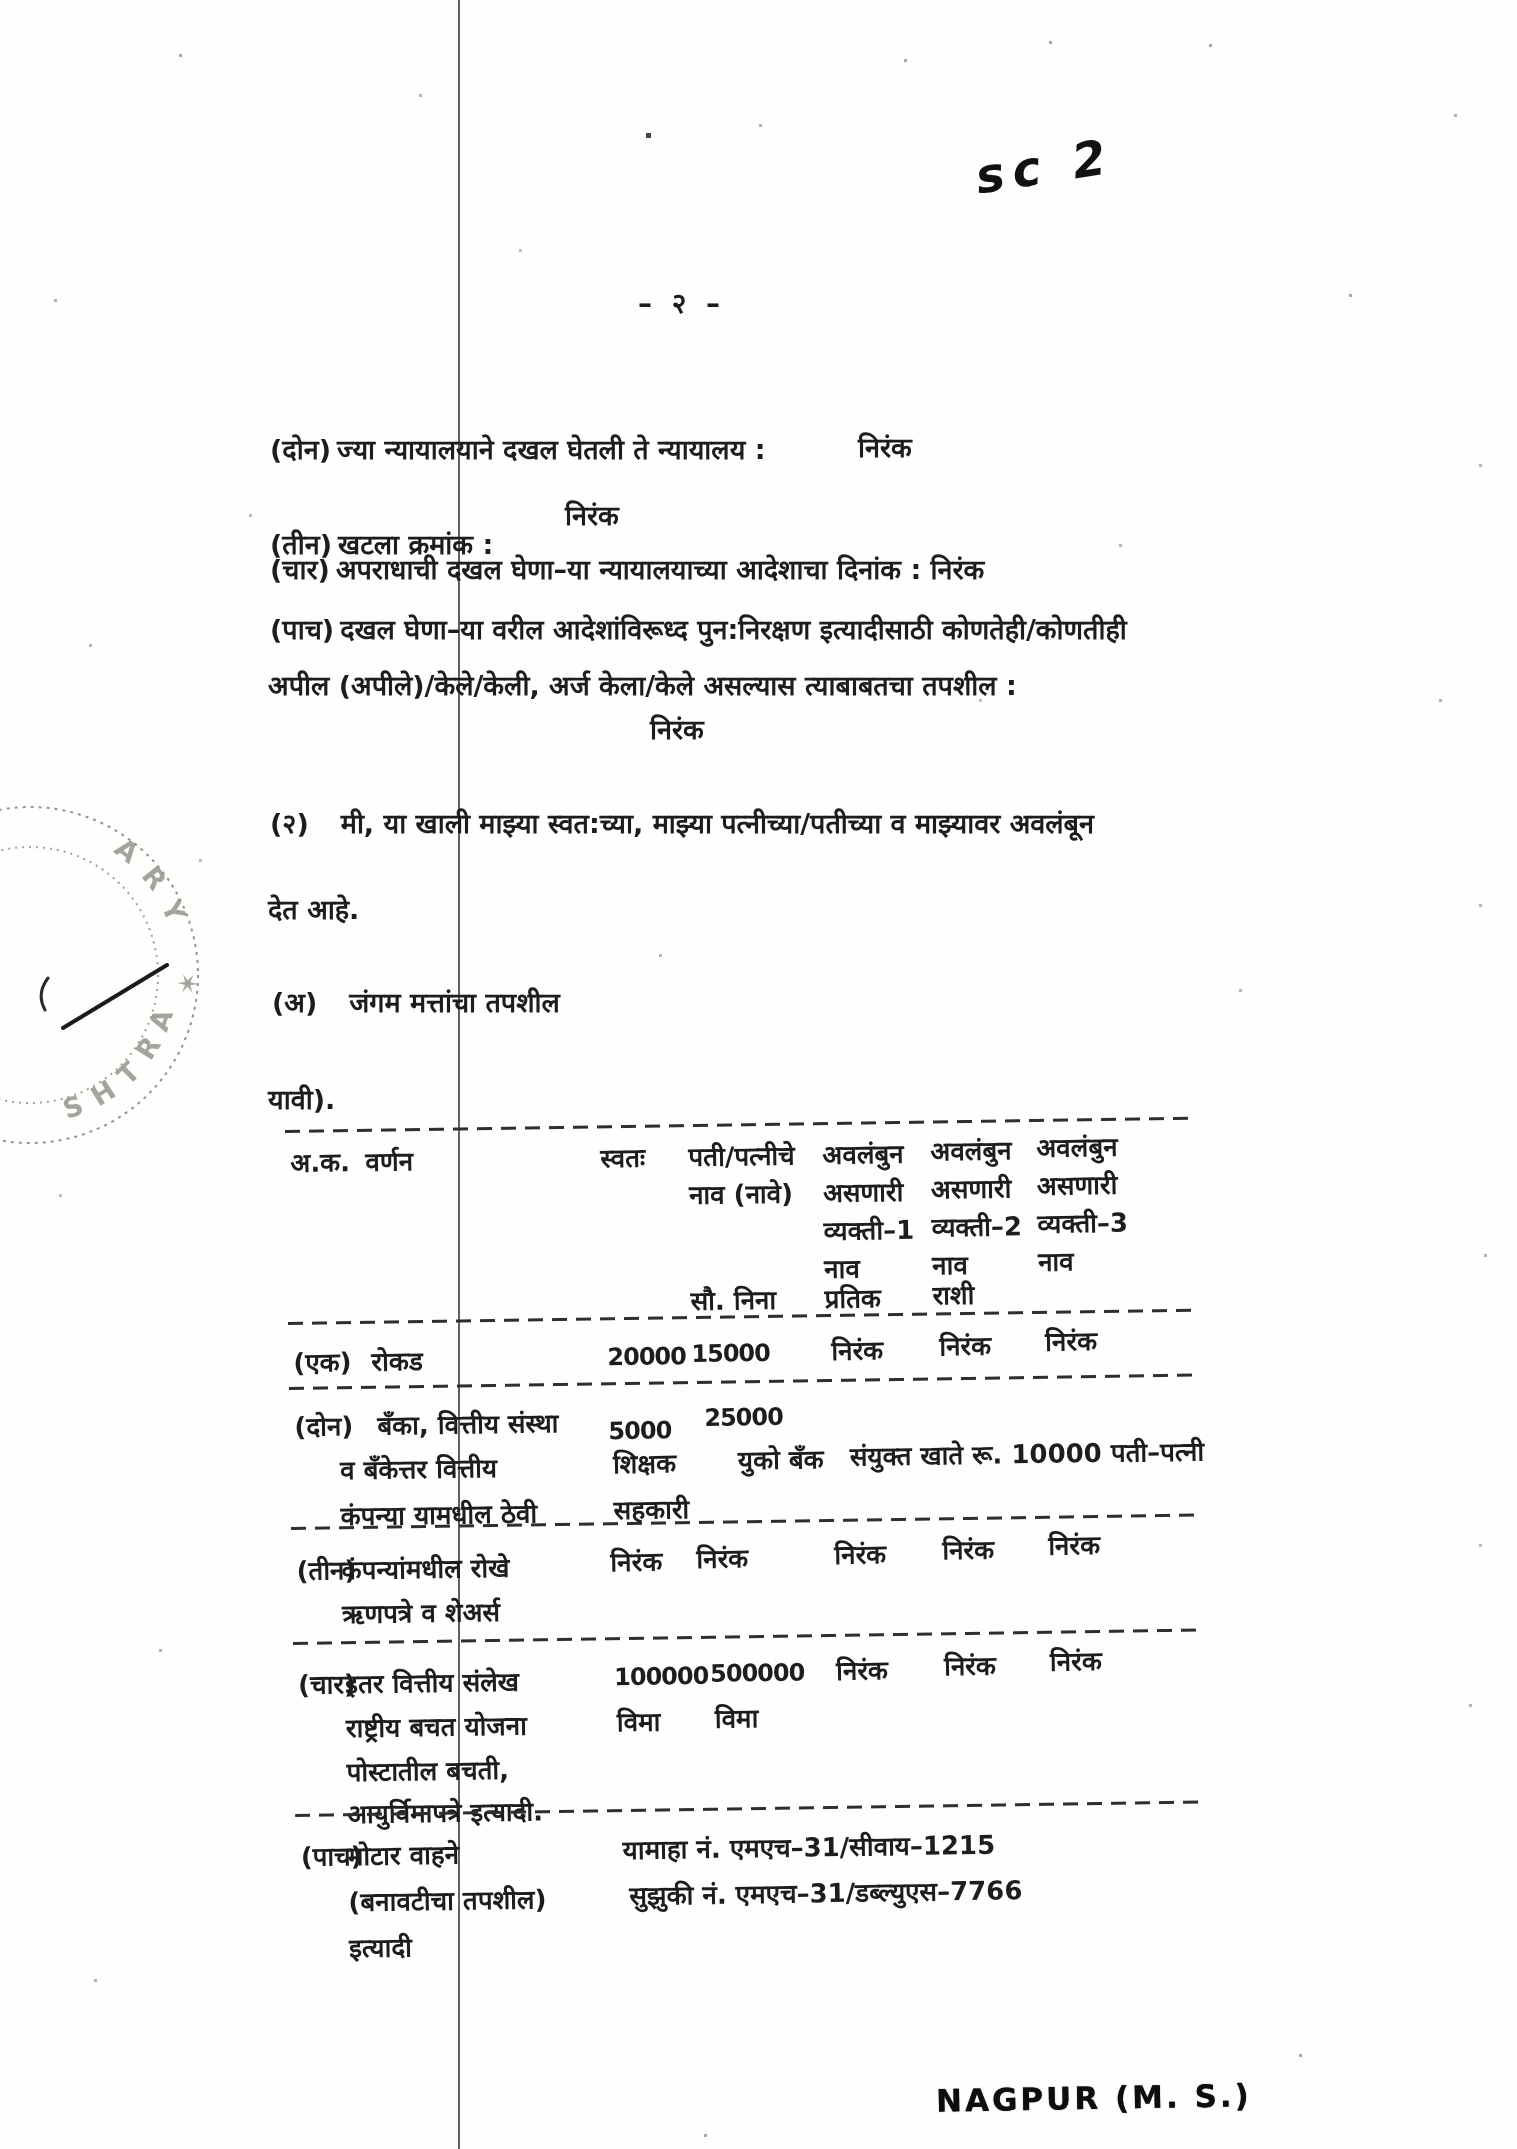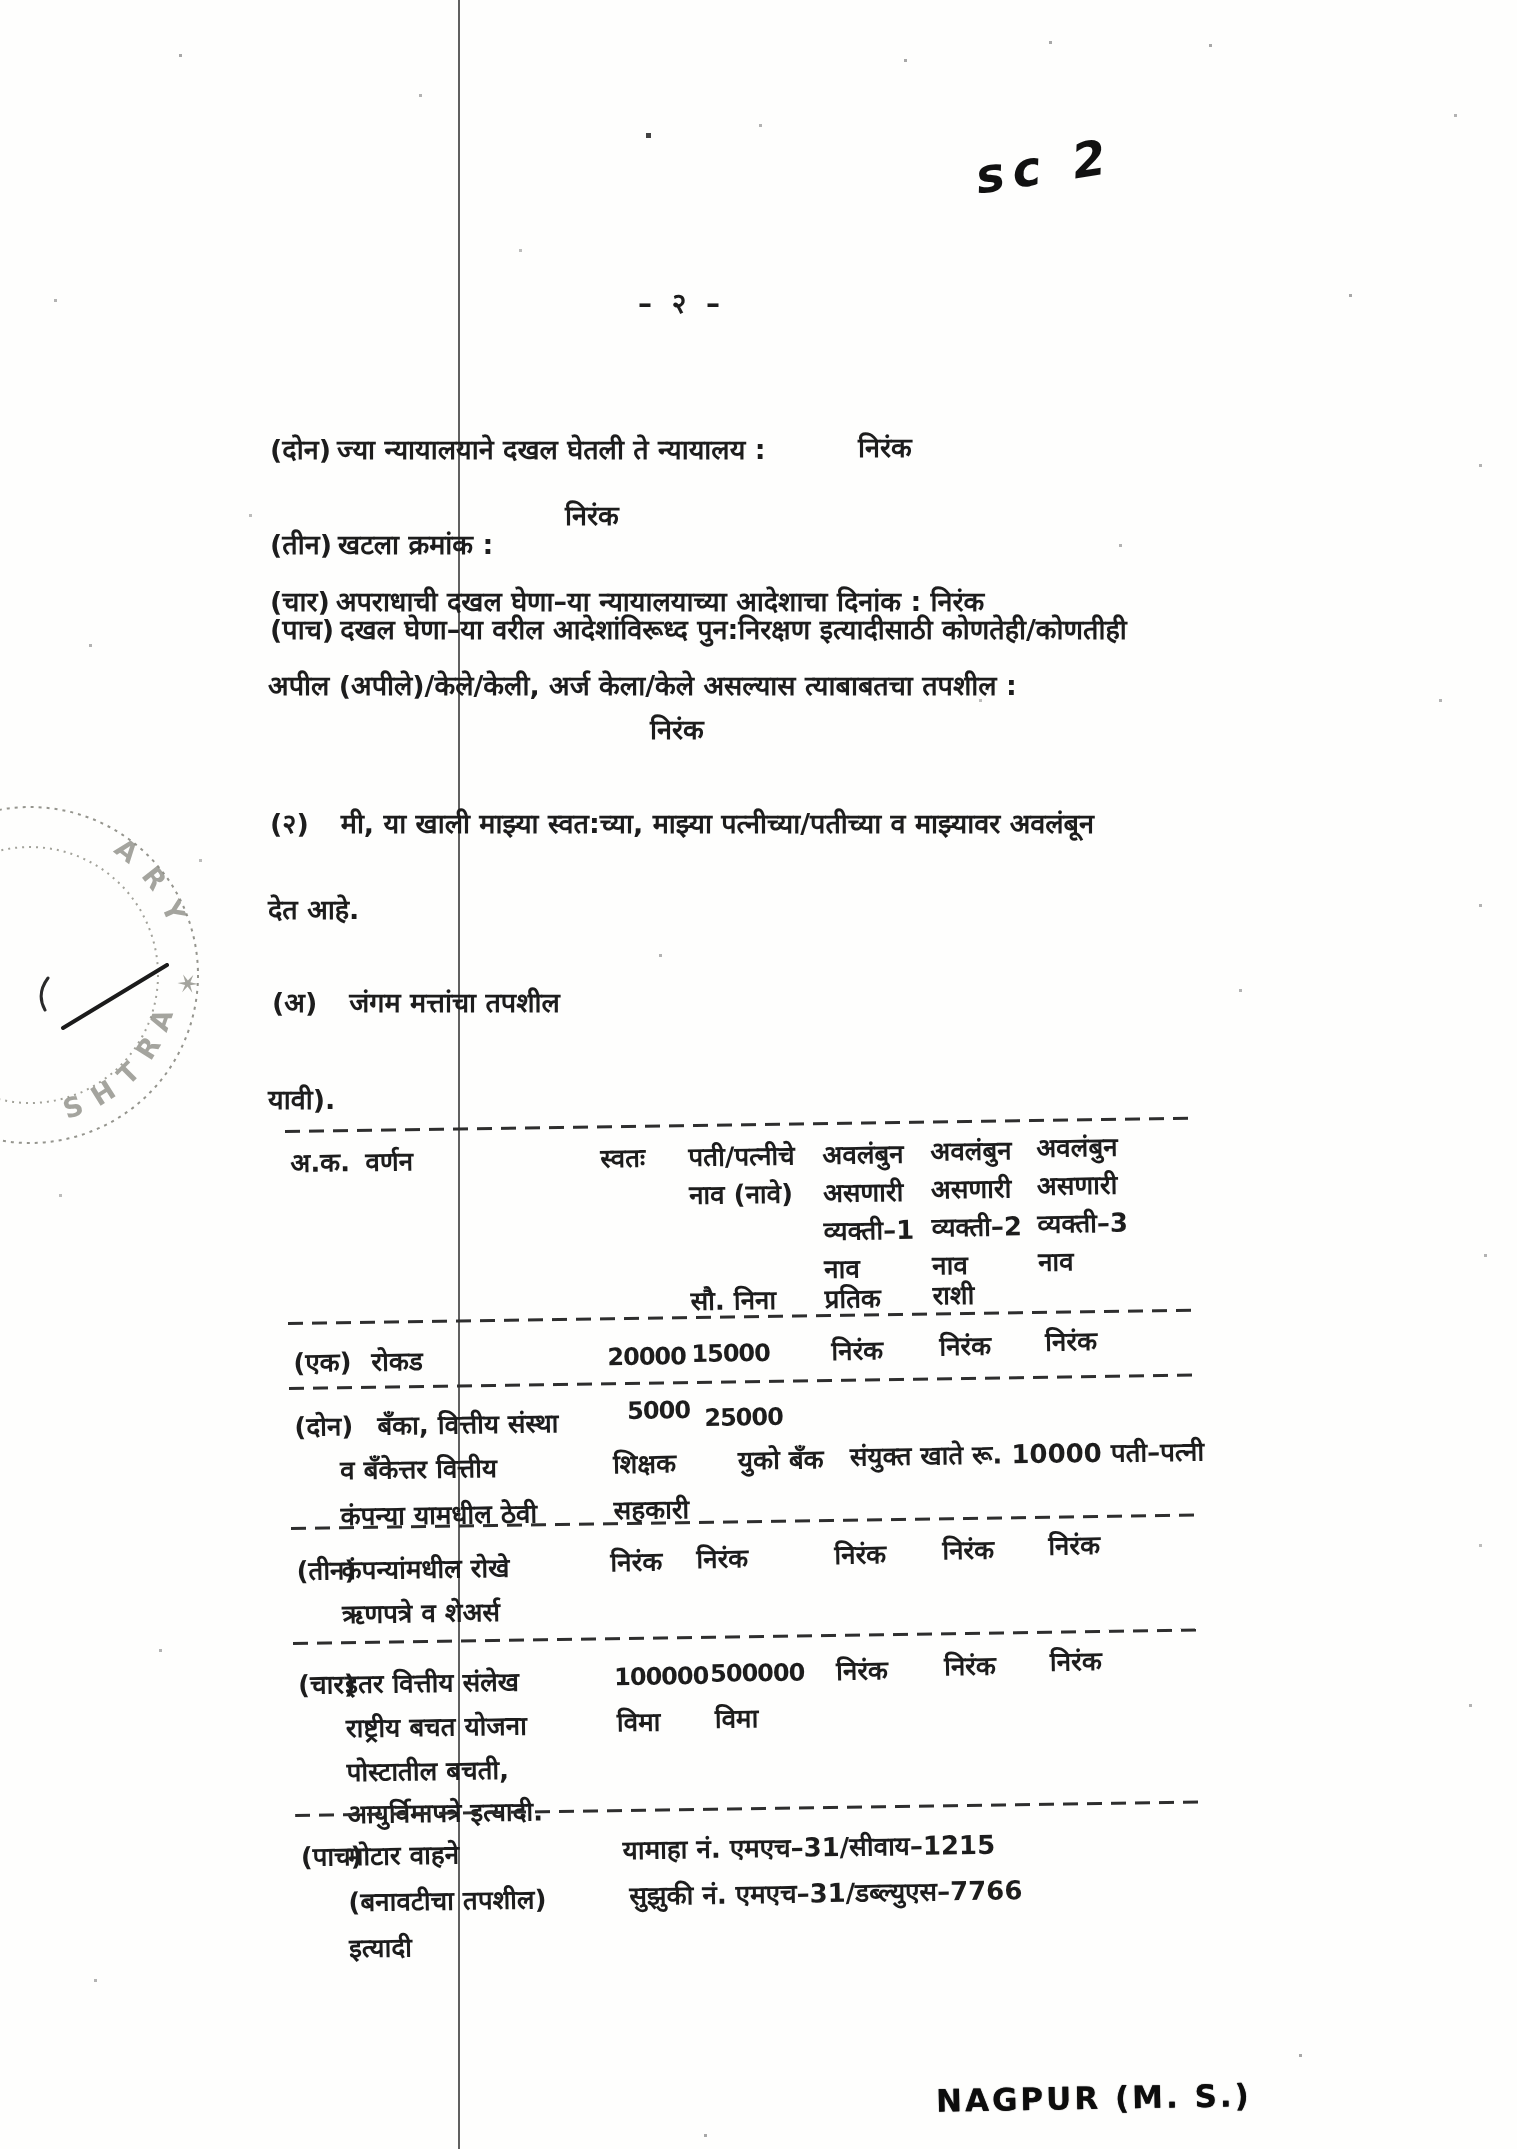--- a/index.html
+++ b/index.html
@@ -72,21 +72,21 @@
   <div class="t body-t" style="left:270px; top:430px;">
     <span class="lbl">(दोन)</span><span class="gap6">ज्या न्यायालयाने दखल घेतली ते न्यायालय :</span>
   </div>
   <div class="t body-t" style="left:858px; top:428px;">निरंक</div>
 
   <div class="t body-t" style="left:270px; top:498px;margin-top:27px;">
     <span class="lbl">(तीन)</span><span class="gap6">खटला क्रमांक :</span>
   </div>
   <div class="t body-t" style="left:565px; top:496px;">निरंक</div>
 
-  <div class="t body-t" style="left:270px; top:550px;margin-top:32px;">
+  <div class="t body-t" style="left:270px; top:550px;">
     <span class="lbl">(चार)</span><span class="gap6">अपराधाची दखल घेणा–या न्यायालयाच्या आदेशाचा दिनांक : निरंक</span>
   </div>
 
   <div class="t body-t" style="left:270px; top:610px;">
     <span class="lbl">(पाच)</span><span class="gap6">दखल घेणा–या वरील आदेशांविरूध्द पुन:निरक्षण इत्यादीसाठी कोणतेही/कोणतीही</span>
   </div>
   <div class="t body-t" style="left:268px; top:666px;">अपील (अपीले)/केले/केली, अर्ज केला/केले असल्यास त्याबाबतचा तपशील :</div>
   <div class="t body-t" style="left:650px; top:710px;">निरंक</div>
 
   <div class="t body-t" style="left:270px; top:804px;">
@@ -136,21 +136,21 @@
     <div class="t tbl-t" style="left:828px; top:210px;">निरंक</div>
     <div class="t tbl-t" style="left:936px; top:207px;">निरंक</div>
     <div class="t tbl-t" style="left:1042px; top:204px;">निरंक</div>
 
     <div class="dash" style="left:285px; top:257px; width:905px;"></div>
 
     <div class="t tbl-t" style="left:290px; top:278px;">(दोन)</div>
     <div class="t tbl-t" style="left:373px; top:278px;">बँका, वित्तीय संस्था</div>
     <div class="t tbl-t" style="left:335px; top:322px;">व बँकेत्तर वित्तीय</div>
     <div class="t tbl-t" style="left:335px; top:368px;">कंपन्या यामधील ठेवी</div>
-    <div class="t num" style="left:604px; top:272px;margin-left:19px;">5000</div>
+    <div class="t num" style="left:604px; top:292px;">5000</div>
     <div class="t tbl-t" style="left:608px; top:320px;">शिक्षक</div>
     <div class="t tbl-t" style="left:608px; top:366px;">सहकारी</div>
     <div class="t num" style="left:700px; top:280px;">25000</div>
     <div class="t tbl-t" style="left:733px; top:318px;">युको बँक</div>
     <div class="t tbl-t" style="left:845px; top:316px;">संयुक्त खाते रू. 10000 पती–पत्नी</div>
 
     <div class="dash" style="left:285px; top:397px; width:905px;"></div>
 
     <div class="t tbl-t" style="left:290px; top:422px;">(तीन)</div>
     <div class="t tbl-t" style="left:335px; top:422px;">कंपन्यांमधील रोखे</div>

